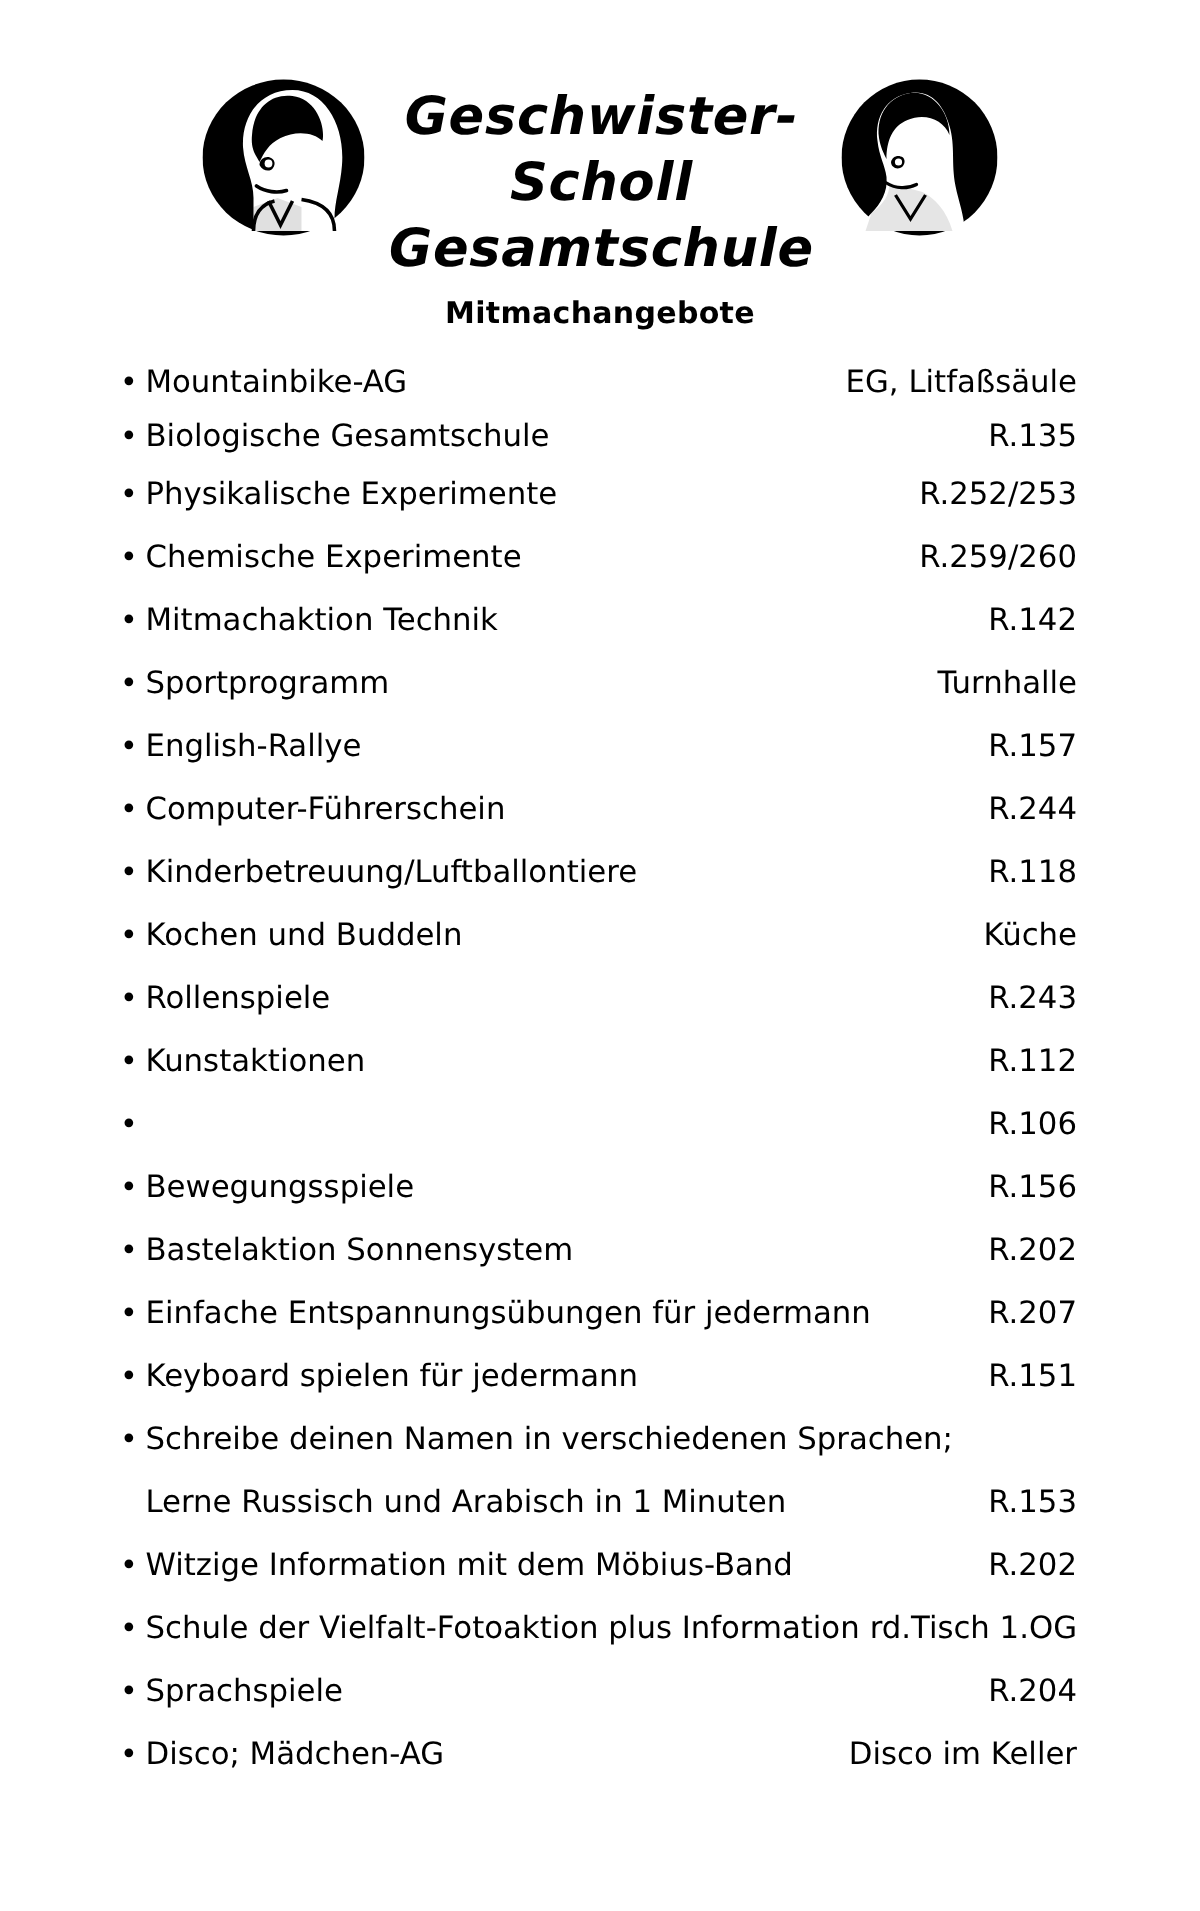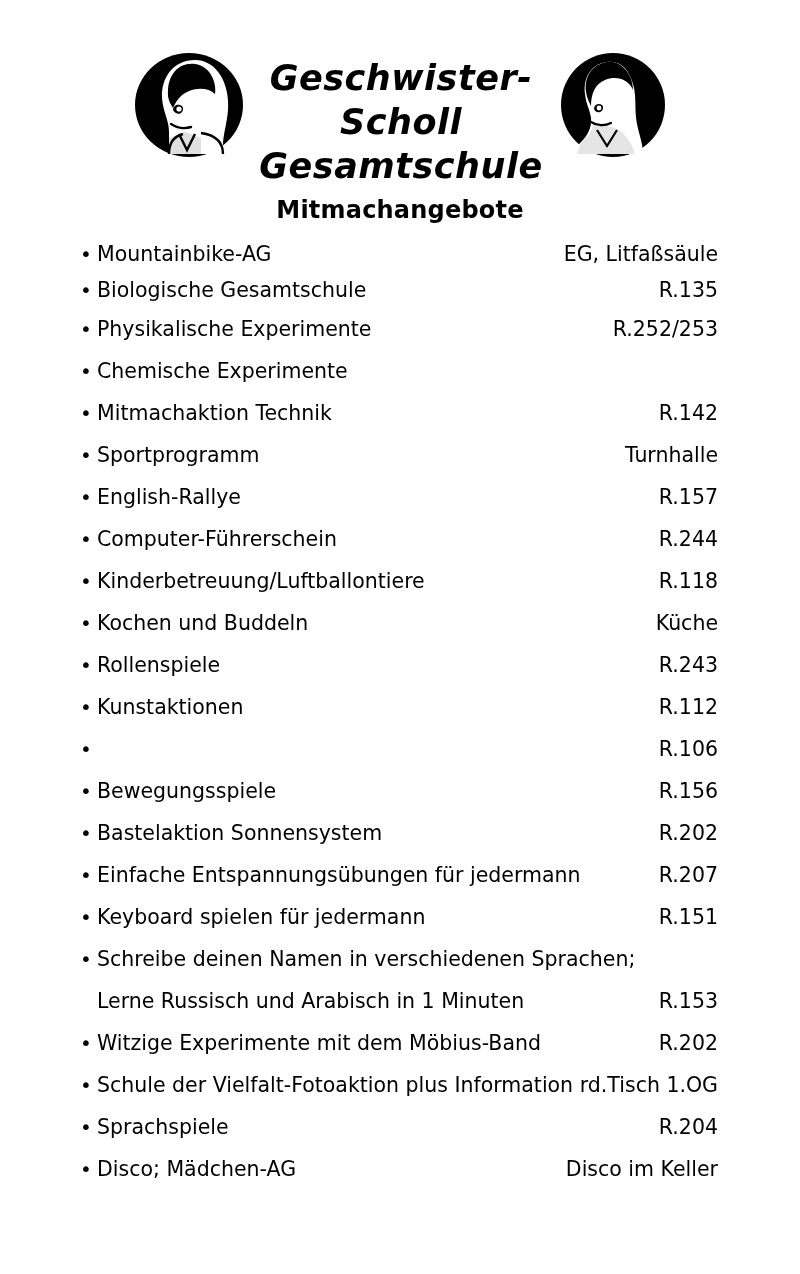--- a/index.html
+++ b/index.html
@@ -60,21 +60,21 @@
     color: #000;
   }
 
   
   .page-title {
     position: absolute;
     top: 196px;
     left: 0;
     width: 800px;
     text-align: center;
-    font-size: 24px;
+    font-size: 20px;
     font-weight: bold;
     letter-spacing: 0.2px;
   }
 
   
   .offer-list {
     position: absolute;
     top: 236px;
     left: 80px;
     width: 640px;
@@ -171,20 +171,21 @@
         <span class="bullet">•</span>
         <span class="offer-name">Physikalische Experimente</span>
       </div>
       <div class="offer-room">R.252/253</div>
     </div>
     <div class="offer-row">
       <div class="offer-label">
         <span class="bullet">•</span>
         <span class="offer-name">Chemische Experimente</span>
       </div>
+      <div class="offer-room">R.259/260</div>
     </div>
     <div class="offer-row">
       <div class="offer-label">
         <span class="bullet">•</span>
         <span class="offer-name">Mitmachaktion Technik</span>
       </div>
       <div class="offer-room">R.142</div>
     </div>
     <div class="offer-row">
       <div class="offer-label">
@@ -278,21 +279,21 @@
     </div>
     <div class="offer-row">
       <div class="offer-label">
         <span class="offer-name offer-continuation">Lerne Russisch und Arabisch in 1 Minuten</span>
       </div>
       <div class="offer-room">R.153</div>
     </div>
     <div class="offer-row">
       <div class="offer-label">
         <span class="bullet">•</span>
-        <span class="offer-name">Witzige Experimente mit dem Möbius-Band</span>
+        <span class="offer-name">Witzige Information mit dem Möbius-Band</span>
       </div>
       <div class="offer-room">R.202</div>
     </div>
     <div class="offer-row">
       <div class="offer-label">
         <span class="bullet">•</span>
         <span class="offer-name">Schule der Vielfalt-Fotoaktion plus Information</span>
       </div>
       <div class="offer-room">rd.Tisch 1.OG</div>
     </div>

